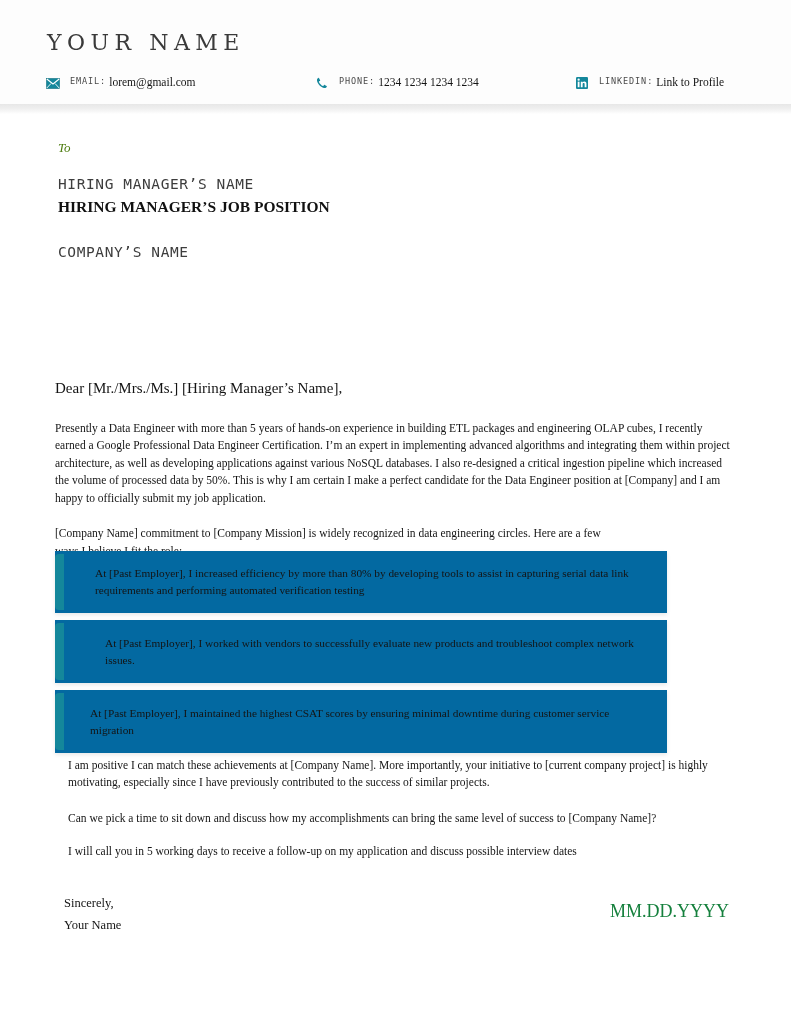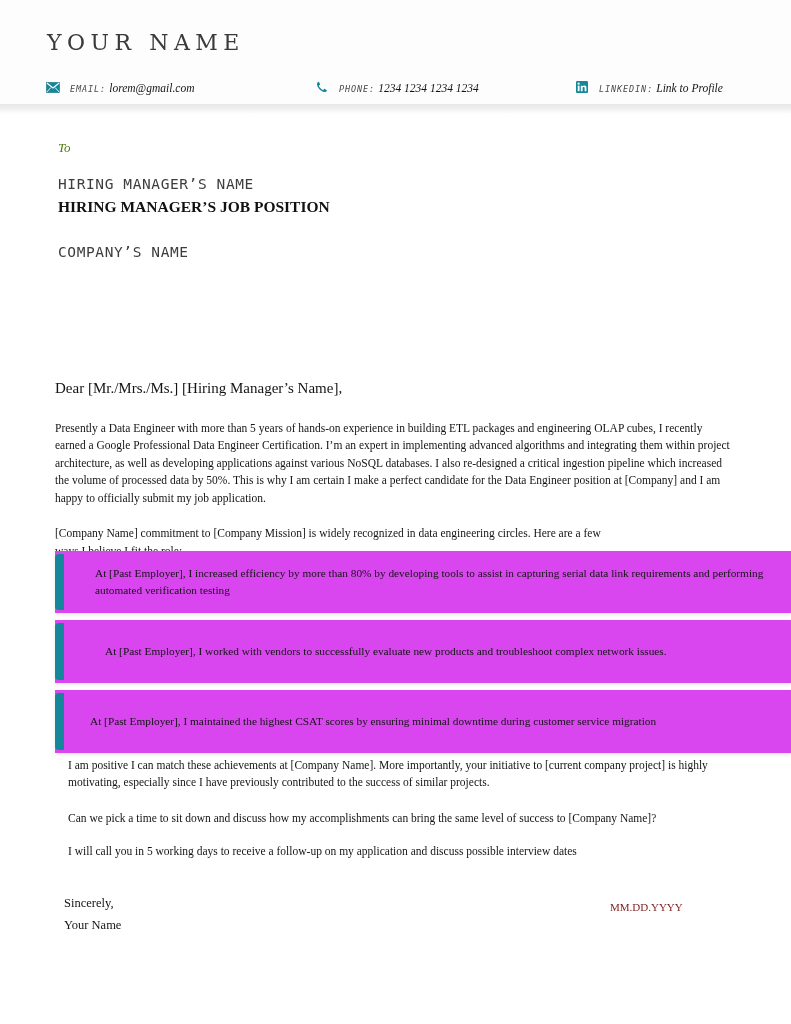--- a/index.html
+++ b/index.html
@@ -38,24 +38,23 @@
   .contact-row {
     position: absolute;
     left: 0;
     top: 76px;
     width: 791px;
     height: 20px;
   }
   .contact-item {
     position: absolute;
     display: flex;
-    align-items: flex-end;
+    align-items: flex-start;
     white-space: nowrap;
     height: 18px;
-    font-style: italic;
   }
   .contact-item.email   { left: 46px; }
   .contact-item.phone   { left: 315px; }
   .contact-item.linkedin{ left: 575px; }
 
   .ci-icon {
     display: inline-flex;
     align-items: center;
     justify-content: center;
     width: 14px;
@@ -147,22 +146,22 @@
 
   
   .cards {
     position: absolute;
     left: 55px;
     top: 551px;
     width: 736px;
   }
   .card {
     position: relative;
-    width: 736px;
-    background: #d946ef;
+    width: 612px;
+    background: #0369a1;
     box-sizing: border-box;
     box-shadow: 0 2px 4px rgba(0,0,0,0.09);
     display: flex;
     align-items: center;
     overflow: visible;
   }
   .card.c1 { height: 62px; margin-bottom: 7px; }
   .card.c2 { height: 63px; margin-bottom: 7px; }
   .card.c3 { height: 63px; }
 
@@ -211,22 +210,22 @@
   }
   .sig-line {
     font-size: 12.5px;
     line-height: 1.75;
     color: #141414;
   }
   .sig-date {
     position: absolute;
     left: 610px;
     top: 8px;
-    font-size: 11px;
-    color: #7f1d1d;
+    font-size: 18px;
+    color: #15803d;
     white-space: nowrap;
   }
 </style>
 </head>
 <body>
 
 <div class="header">
 
   <div class="header-name">YOUR NAME</div>
 

